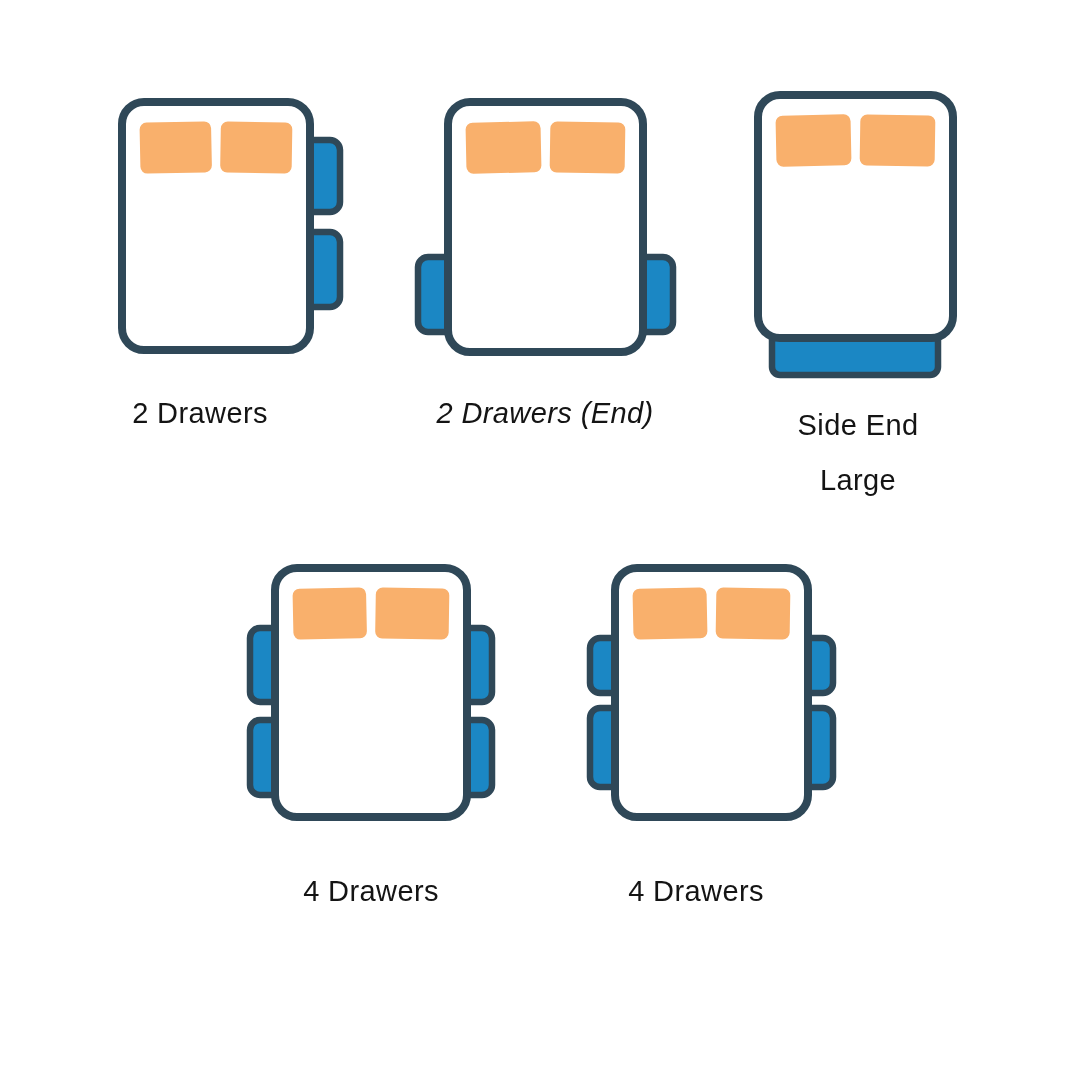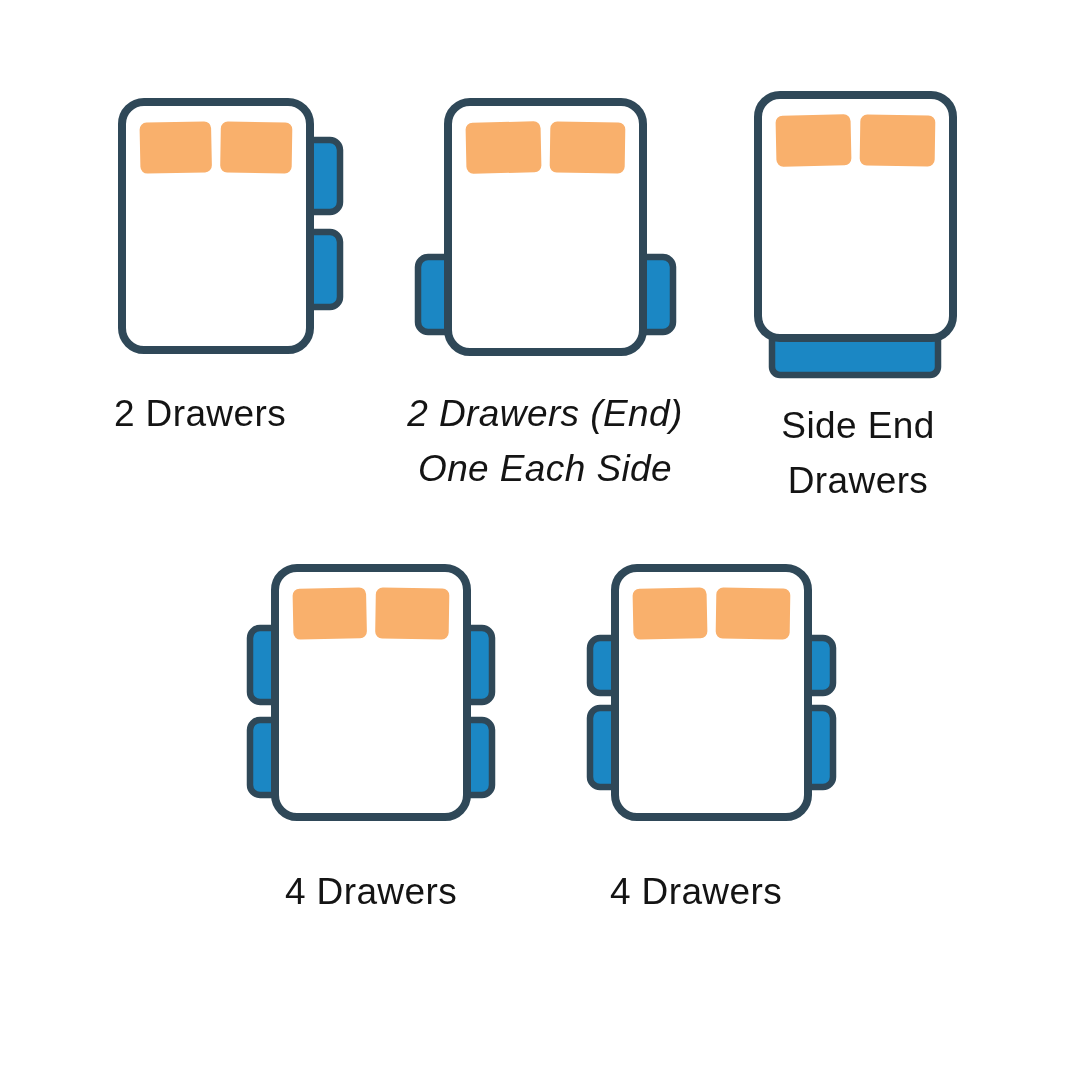--- a/index.html
+++ b/index.html
@@ -20,21 +20,21 @@
     padding: 0;
   }
   .fig-svg {
     position: absolute;
     overflow: visible;
     display: block;
   }
   .cap {
     position: absolute;
     text-align: center;
-    font-size: 37px;
+    font-size: 29px;
     line-height: 55px;
     font-weight: 500;
     letter-spacing: 0.4px;
     color: #141414;
   }
   .cap-line { display: block; }
 
   
   .svg-0 { left: 92px;  top: 88px;  }
   .svg-1 { left: 408px; top: 88px;  }
@@ -69,34 +69,33 @@
   <figure class="bed-figure">
     <svg class="fig-svg svg-1" viewBox="0 0 280 276" width="280" height="276">
         <rect x="10" y="169" width="50" height="75" rx="10" fill="#1b87c4" stroke="#2f4858" stroke-width="6.5"></rect>
         <rect x="215" y="169" width="50" height="75" rx="10" fill="#1b87c4" stroke="#2f4858" stroke-width="6.5"></rect>
         <rect x="40" y="14" width="195" height="250" rx="22" fill="#ffffff" stroke="#2f4858" stroke-width="8"></rect>
         <rect x="58" y="34" width="75" height="51" rx="7" fill="#f9b06c" transform="rotate(-1.2 95.5 59.5)"></rect>
         <rect x="142" y="34" width="75" height="51" rx="7" fill="#f9b06c" transform="rotate(0.9 179.5 59.5)"></rect>
       </svg>
     <figcaption class="cap cap-1">
       <span class="cap-line">2 Drawers (End)</span>
-      <span class="cap-line">One Each Side</span>
     </figcaption>
   </figure>
 
   <figure class="bed-figure">
     <svg class="fig-svg svg-2" viewBox="0 0 266 300" width="266" height="300">
         <rect x="50" y="238" width="166" height="57" rx="8" fill="#1b87c4" stroke="#2f4858" stroke-width="6.5"></rect>
         <rect x="36" y="15" width="195" height="243" rx="22" fill="#ffffff" stroke="#2f4858" stroke-width="8"></rect>
         <rect x="54" y="35" width="75" height="51" rx="7" fill="#f9b06c" transform="rotate(-1.2 91.5 60.5)"></rect>
         <rect x="138" y="35" width="75" height="51" rx="7" fill="#f9b06c" transform="rotate(0.9 175.5 60.5)"></rect>
       </svg>
     <figcaption class="cap cap-2">
       <span class="cap-line">Side End</span>
-      <span class="cap-line">Drawers</span>
+      <span class="cap-line">Large</span>
     </figcaption>
   </figure>
 
   <figure class="bed-figure">
     <svg class="fig-svg svg-3" viewBox="0 0 254 276" width="254" height="276">
         <rect x="5" y="74" width="48" height="74" rx="10" fill="#1b87c4" stroke="#2f4858" stroke-width="6.5"></rect>
         <rect x="5" y="166" width="48" height="75" rx="10" fill="#1b87c4" stroke="#2f4858" stroke-width="6.5"></rect>
         <rect x="199" y="74" width="48" height="74" rx="10" fill="#1b87c4" stroke="#2f4858" stroke-width="6.5"></rect>
         <rect x="199" y="166" width="48" height="75" rx="10" fill="#1b87c4" stroke="#2f4858" stroke-width="6.5"></rect>
         <rect x="30" y="14" width="192" height="249" rx="22" fill="#ffffff" stroke="#2f4858" stroke-width="8"></rect>

